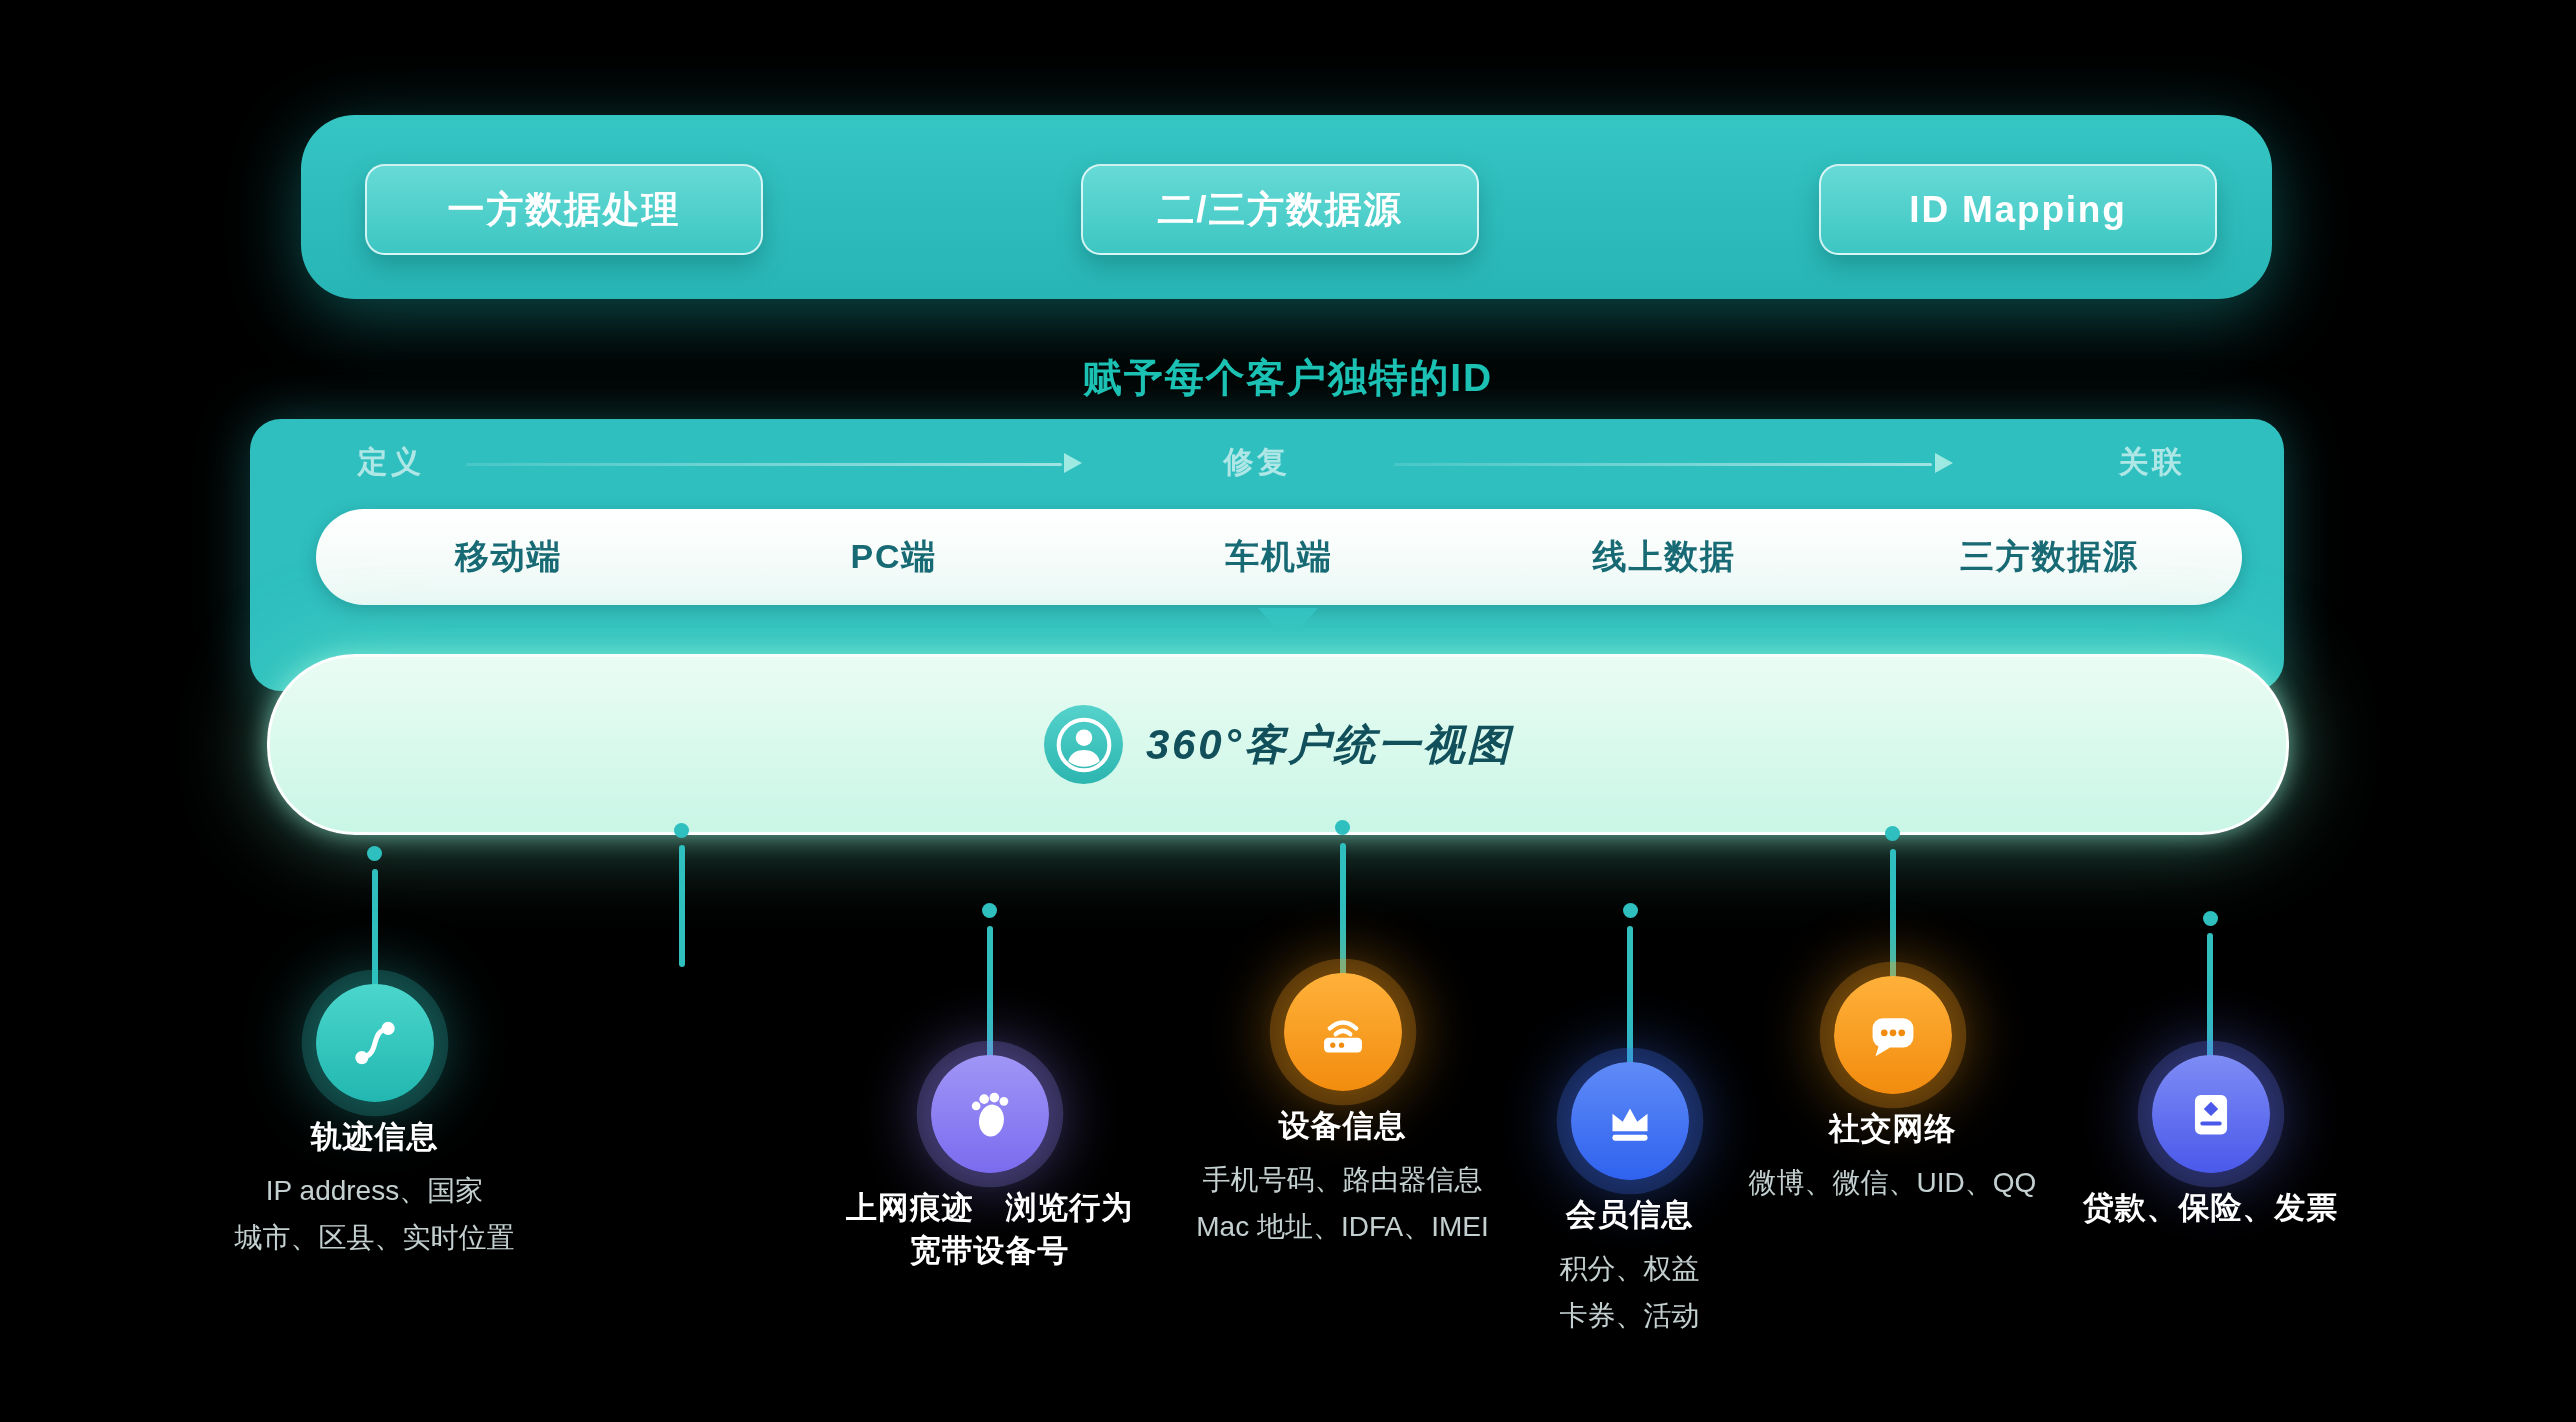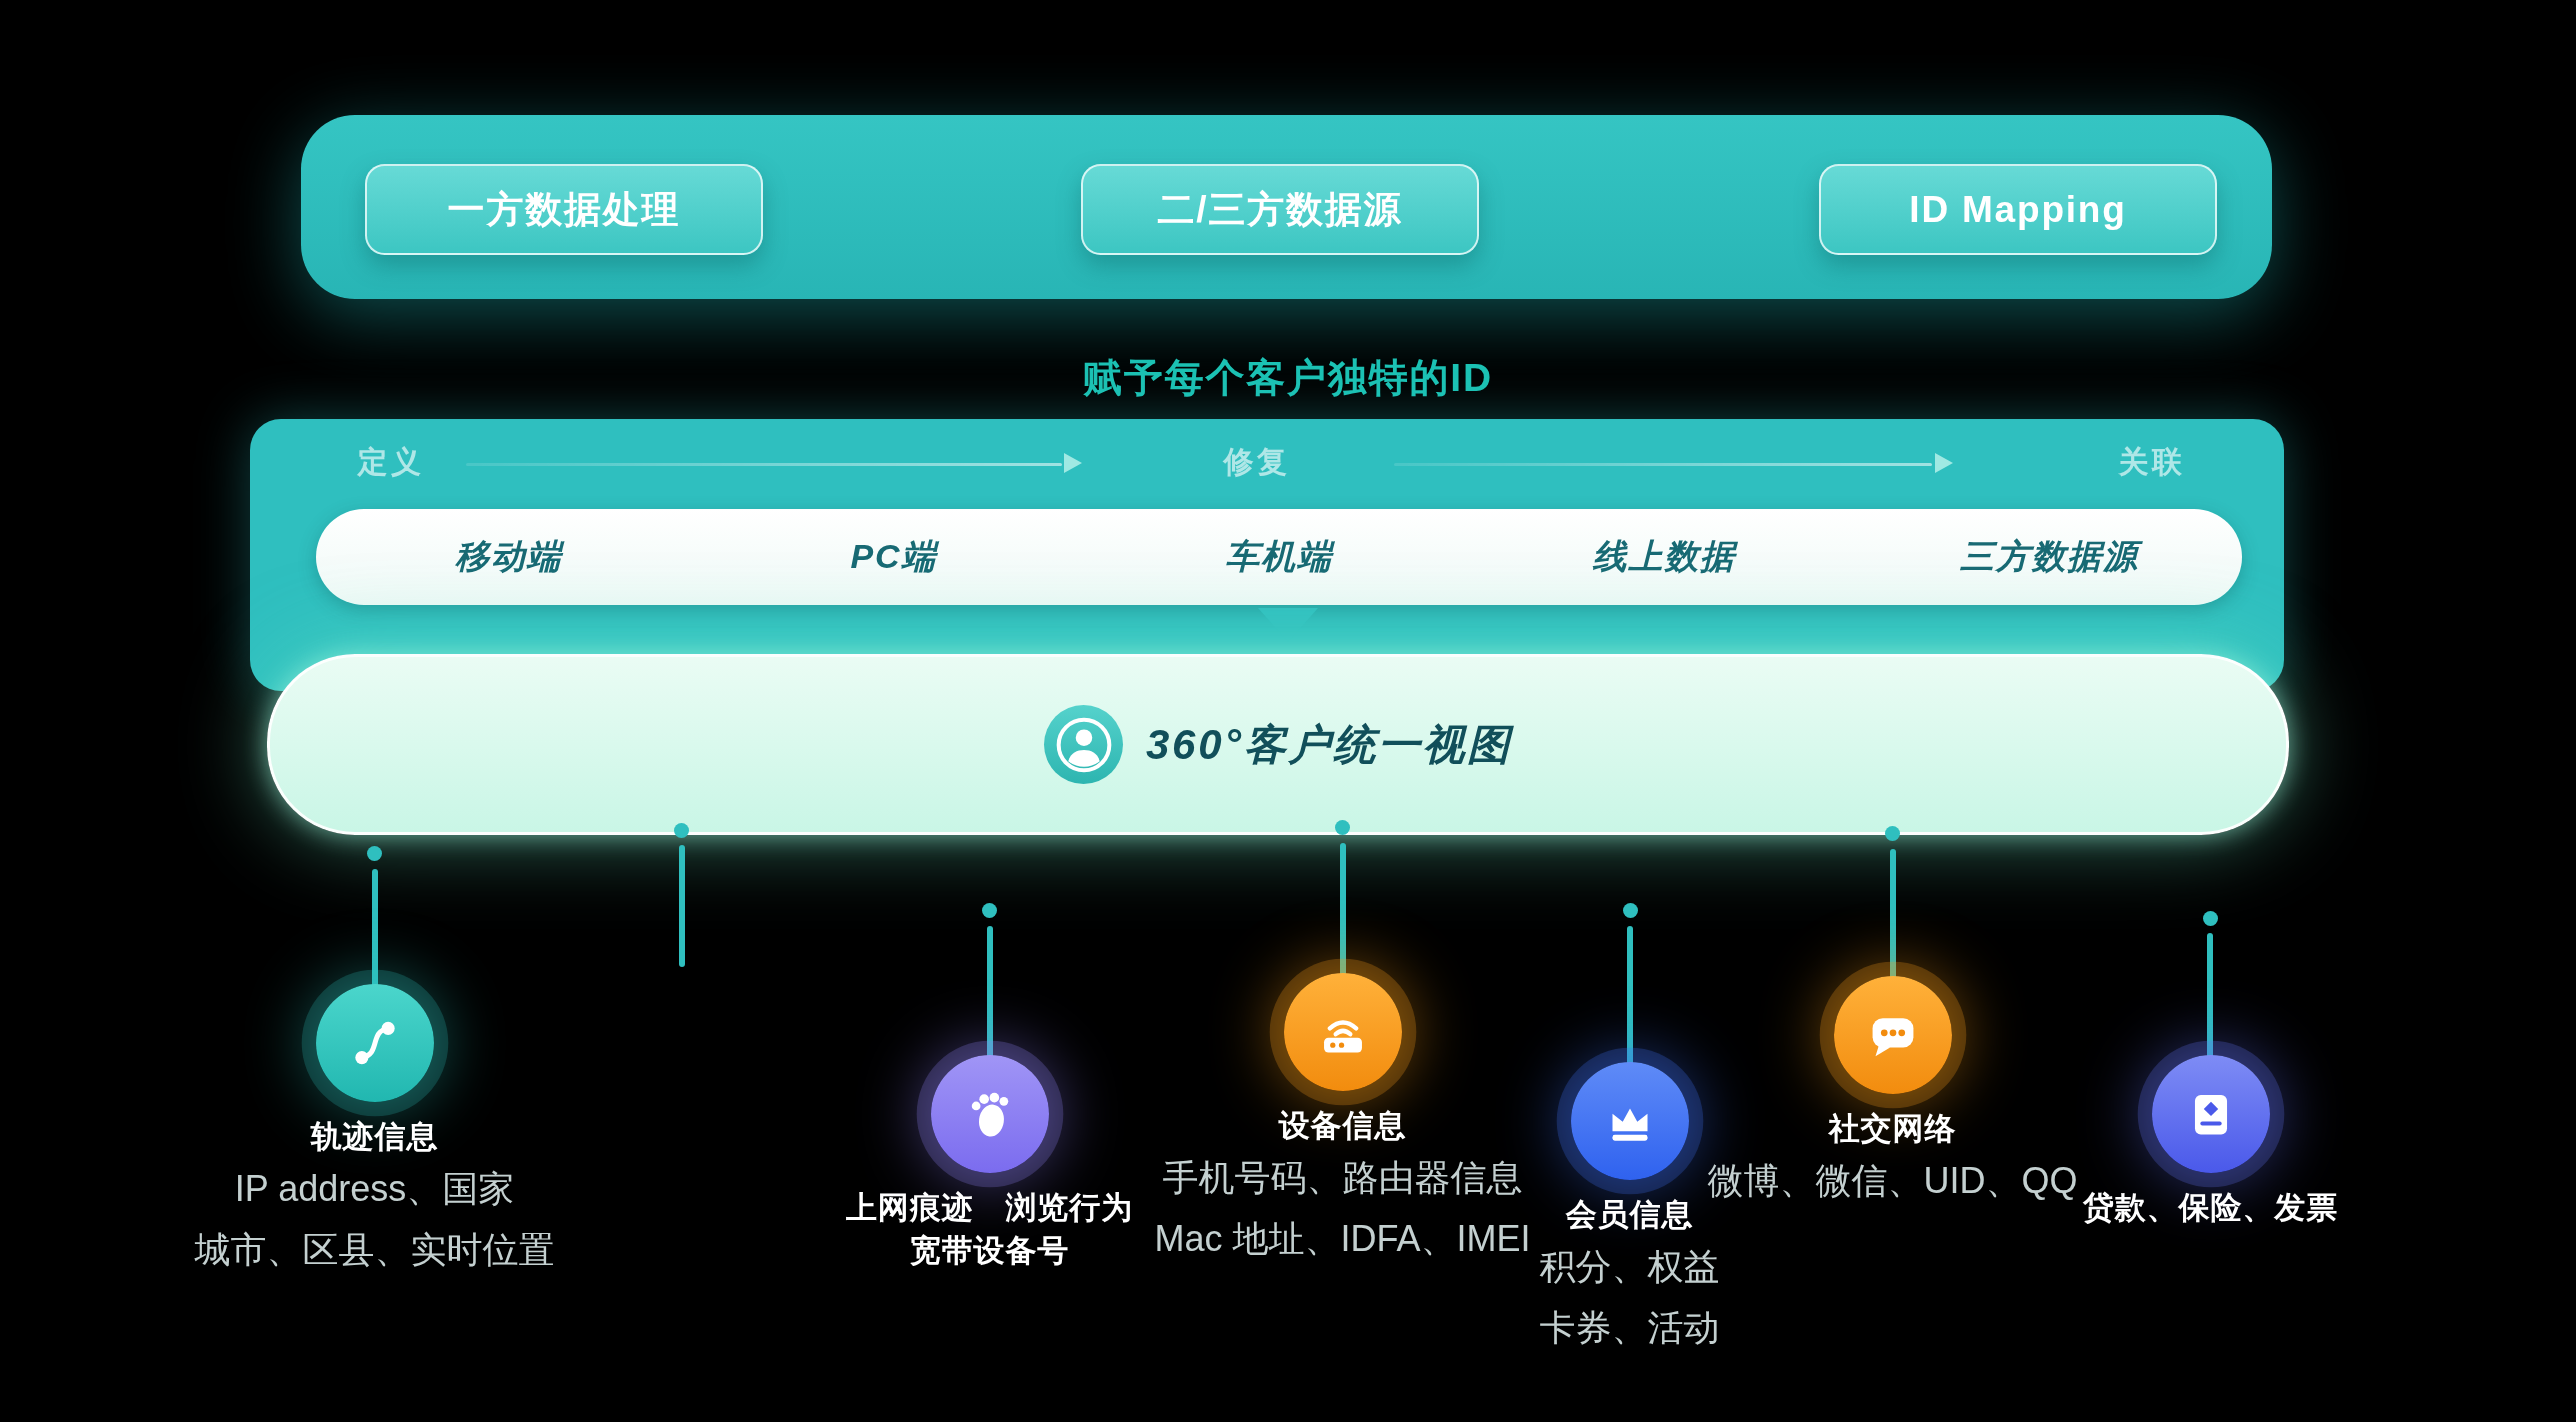--- a/index.html
+++ b/index.html
@@ -30,21 +30,21 @@
   .s1{left:141px}.s2{left:1007px}.s3{left:1902px}
   .flow-line{position:absolute;top:44px;height:2.7px;border-radius:1.8px;
     background:linear-gradient(90deg,rgba(255,255,255,0.12),rgba(255,255,255,0.55));}
   .fl1{left:216px;width:596px}.fl2{left:1144px;width:538px}
   .flow-head{position:absolute;top:34px;width:0;height:0;
     border-top:10.7px solid transparent;border-bottom:10.7px solid transparent;border-left:18px solid #9fe9e3;}
   .fh1{left:814px}.fh2{left:1685px}
   .channels{position:absolute;left:66px;top:90px;width:1926px;height:96px;border-radius:48px;
     background:linear-gradient(180deg,#ffffff,#eef9f6);display:flex;box-shadow:0 5.4px 18px rgba(0,60,60,0.25);}
   .channel{flex:1;display:flex;align-items:center;justify-content:center;
-    color:#186a74;font-size:34px;font-weight:bold;letter-spacing:1.8px;font-style:italic;}
+    color:#186a74;font-size:34px;font-weight:bold;letter-spacing:1.8px;}
 
   
   .down-arrow{position:absolute;left:1258px;top:608px;width:0;height:0;
     border-left:30px solid transparent;border-right:30px solid transparent;border-top:34px solid #2fbfbf;}
 
   
   .unified{position:absolute;left:267px;top:654px;width:2016px;height:175px;border-radius:88px;
     background:linear-gradient(180deg,#eafcf4,#c9f6e6);
     border:3.6px solid rgba(255,255,255,0.9);
     box-shadow:0 0 85px rgba(111,240,205,0.5),0 0 23px rgba(180,255,230,0.55);
@@ -64,21 +64,21 @@
   .bubble{width:118px;height:118px;border-radius:50%;margin:0 auto;
     display:flex;align-items:center;justify-content:center;}
   .bubble svg{width:70px;height:70px;}
   .c-teal  {background:linear-gradient(180deg,#4bd6cc,#21b7b0);box-shadow:0 0 0 14.3px rgba(47,197,191,0.22),0 0 63px 10.7px rgba(47,197,191,0.40);}
   .c-green {background:linear-gradient(180deg,#55d877,#2cbd5c);box-shadow:0 0 0 14.3px rgba(61,203,108,0.22),0 0 63px 10.7px rgba(61,203,108,0.40);}
   .c-purple{background:linear-gradient(180deg,#a095f6,#7b6cef);box-shadow:0 0 0 14.3px rgba(139,126,241,0.25),0 0 63px 10.7px rgba(139,126,241,0.45);}
   .c-orange{background:linear-gradient(180deg,#ffb13a,#f28c0e);box-shadow:0 0 0 14.3px rgba(247,156,24,0.25),0 0 63px 10.7px rgba(247,156,24,0.45);}
   .c-blue  {background:linear-gradient(180deg,#5f8bf7,#2f62ef);box-shadow:0 0 0 14.3px rgba(62,111,242,0.25),0 0 63px 10.7px rgba(62,111,242,0.45);}
   .c-indigo{background:linear-gradient(180deg,#7e8cf5,#4a59ea);box-shadow:0 0 0 14.3px rgba(95,111,240,0.25),0 0 63px 10.7px rgba(95,111,240,0.45);}
   .card .title{margin-top:12.5px;color:#fff;font-size:31px;font-weight:bold;line-height:1.4;letter-spacing:0.9px;}
-  .card .desc{color:rgba(223,237,237,0.88);font-size:36px;line-height:1.7;}
+  .card .desc{margin-top:9px;color:rgba(223,237,237,0.88);font-size:28px;line-height:1.7;}
 </style>
 </head>
 <body>
 
 <div class="canvas">
 
   <div class="top-banner">
     <div class="pill pill1">
       <span>一方数据处理</span>
     </div>

